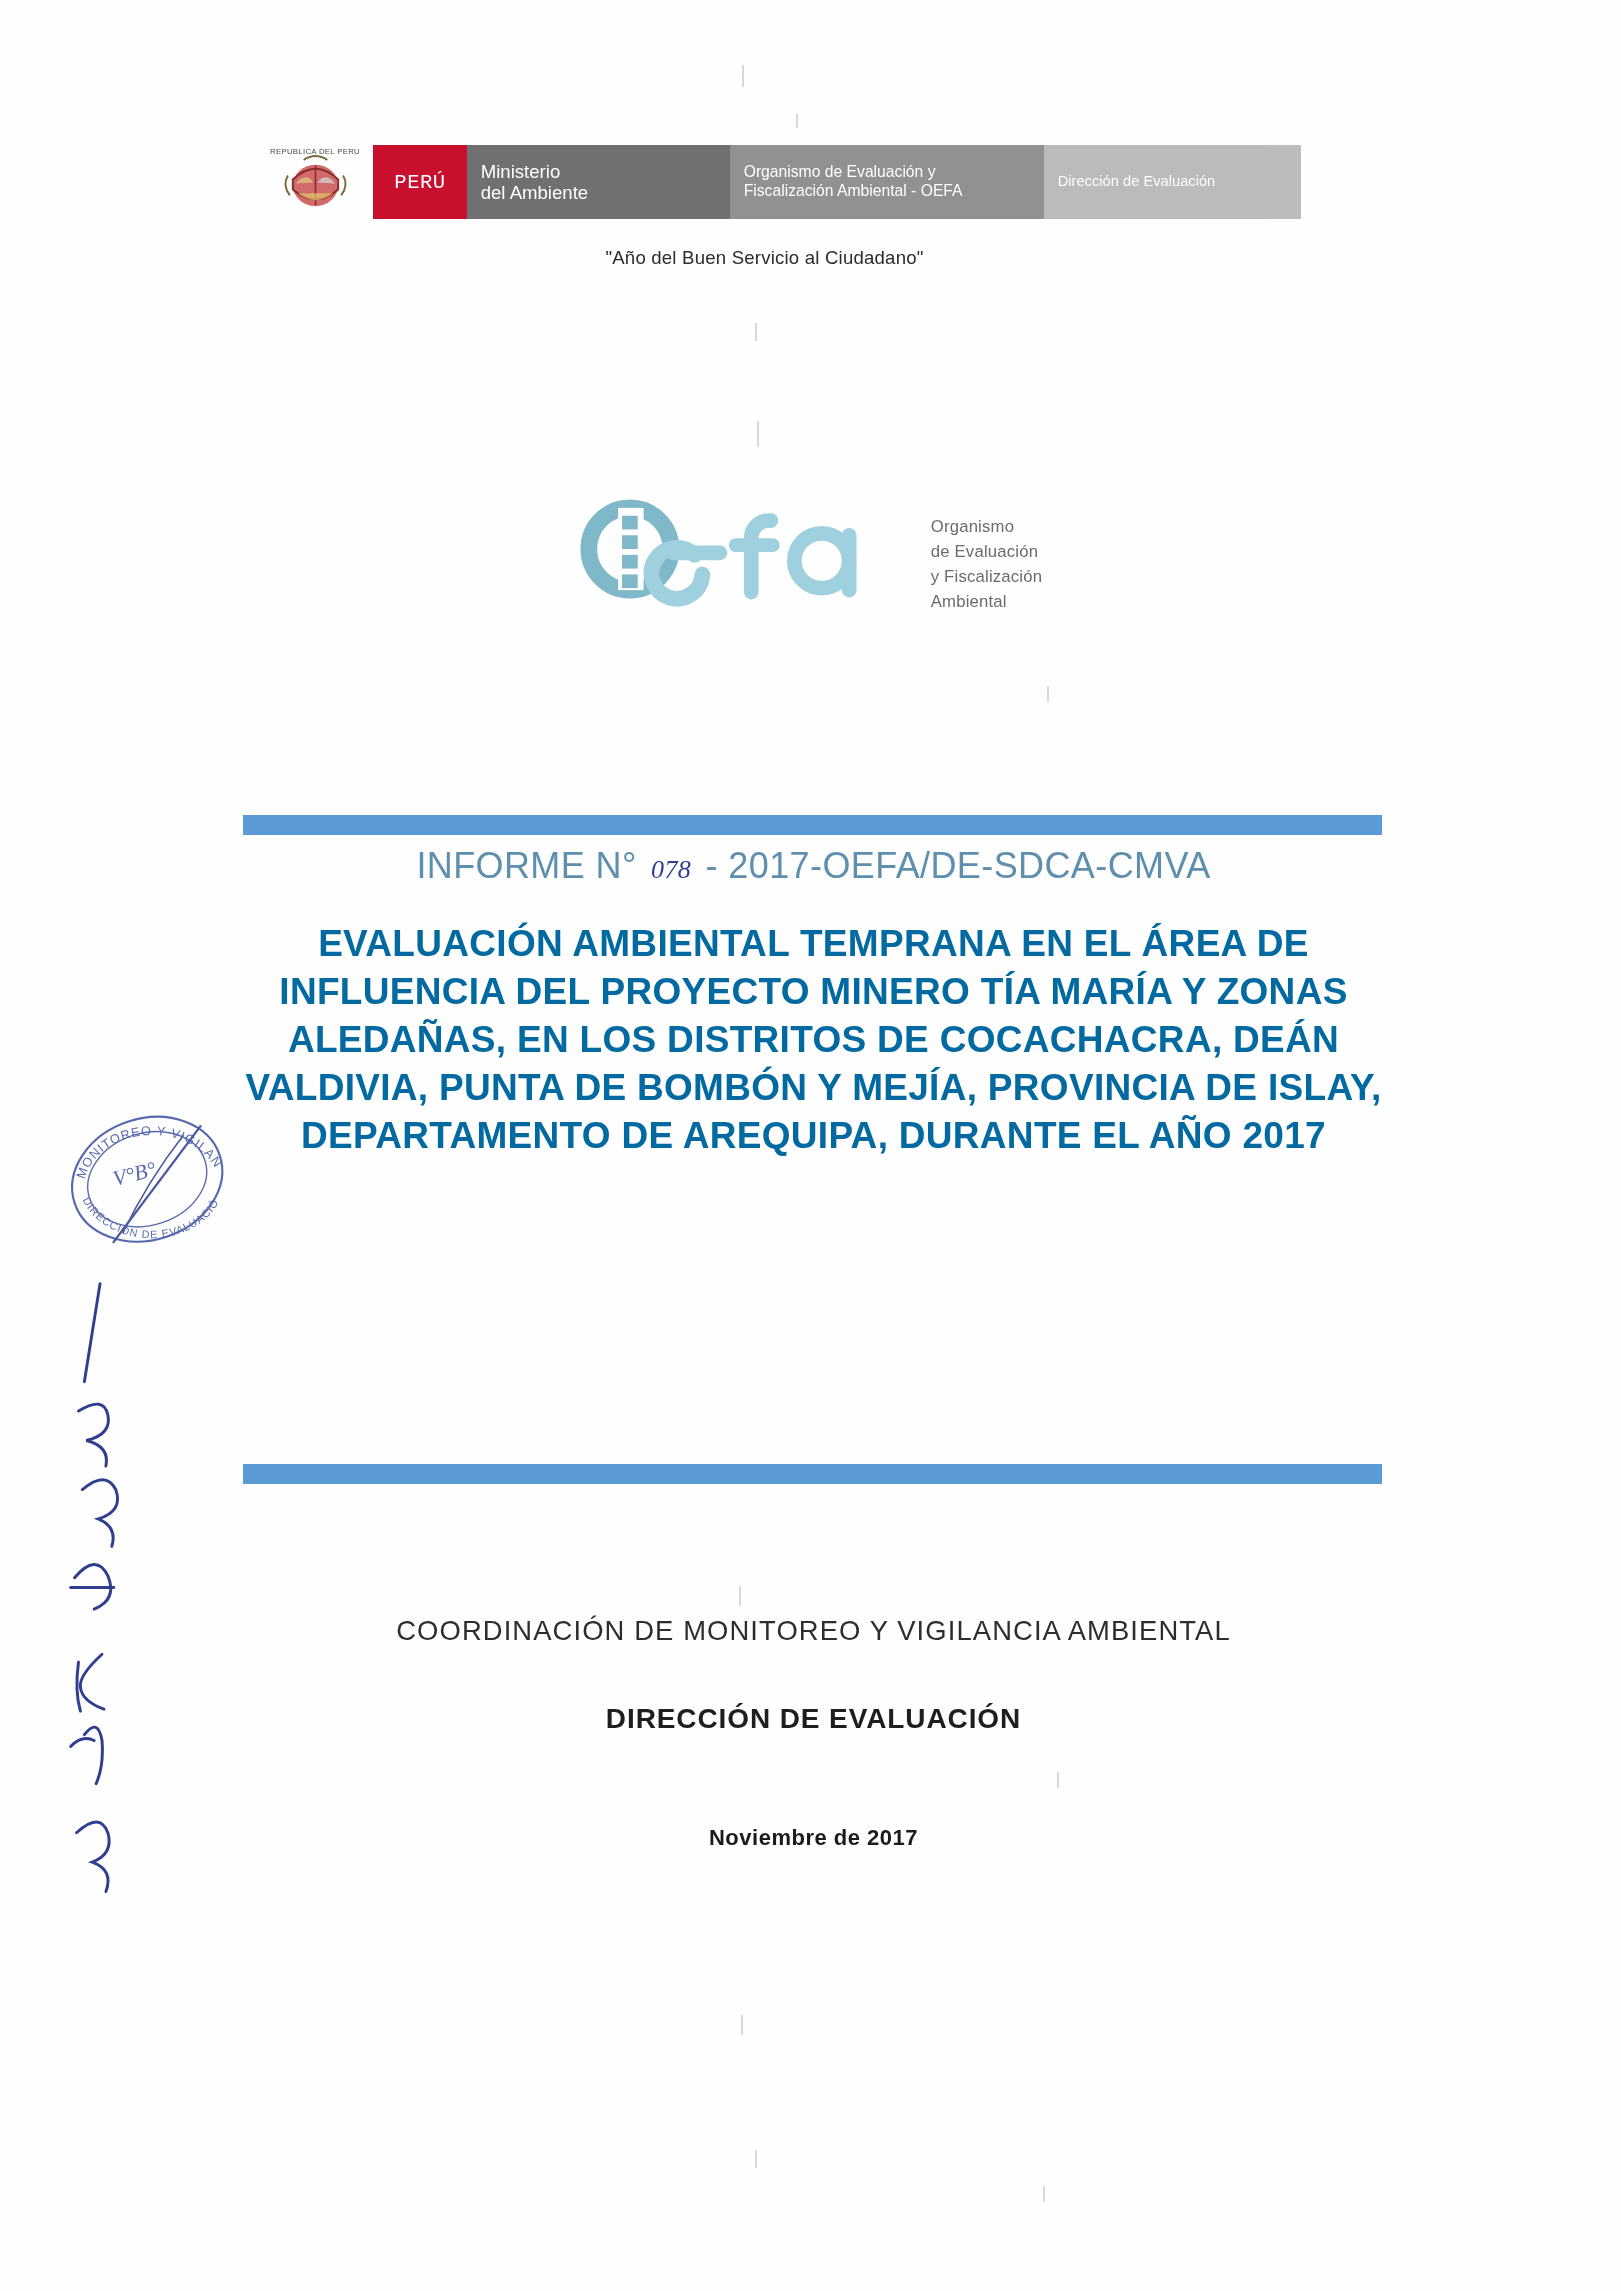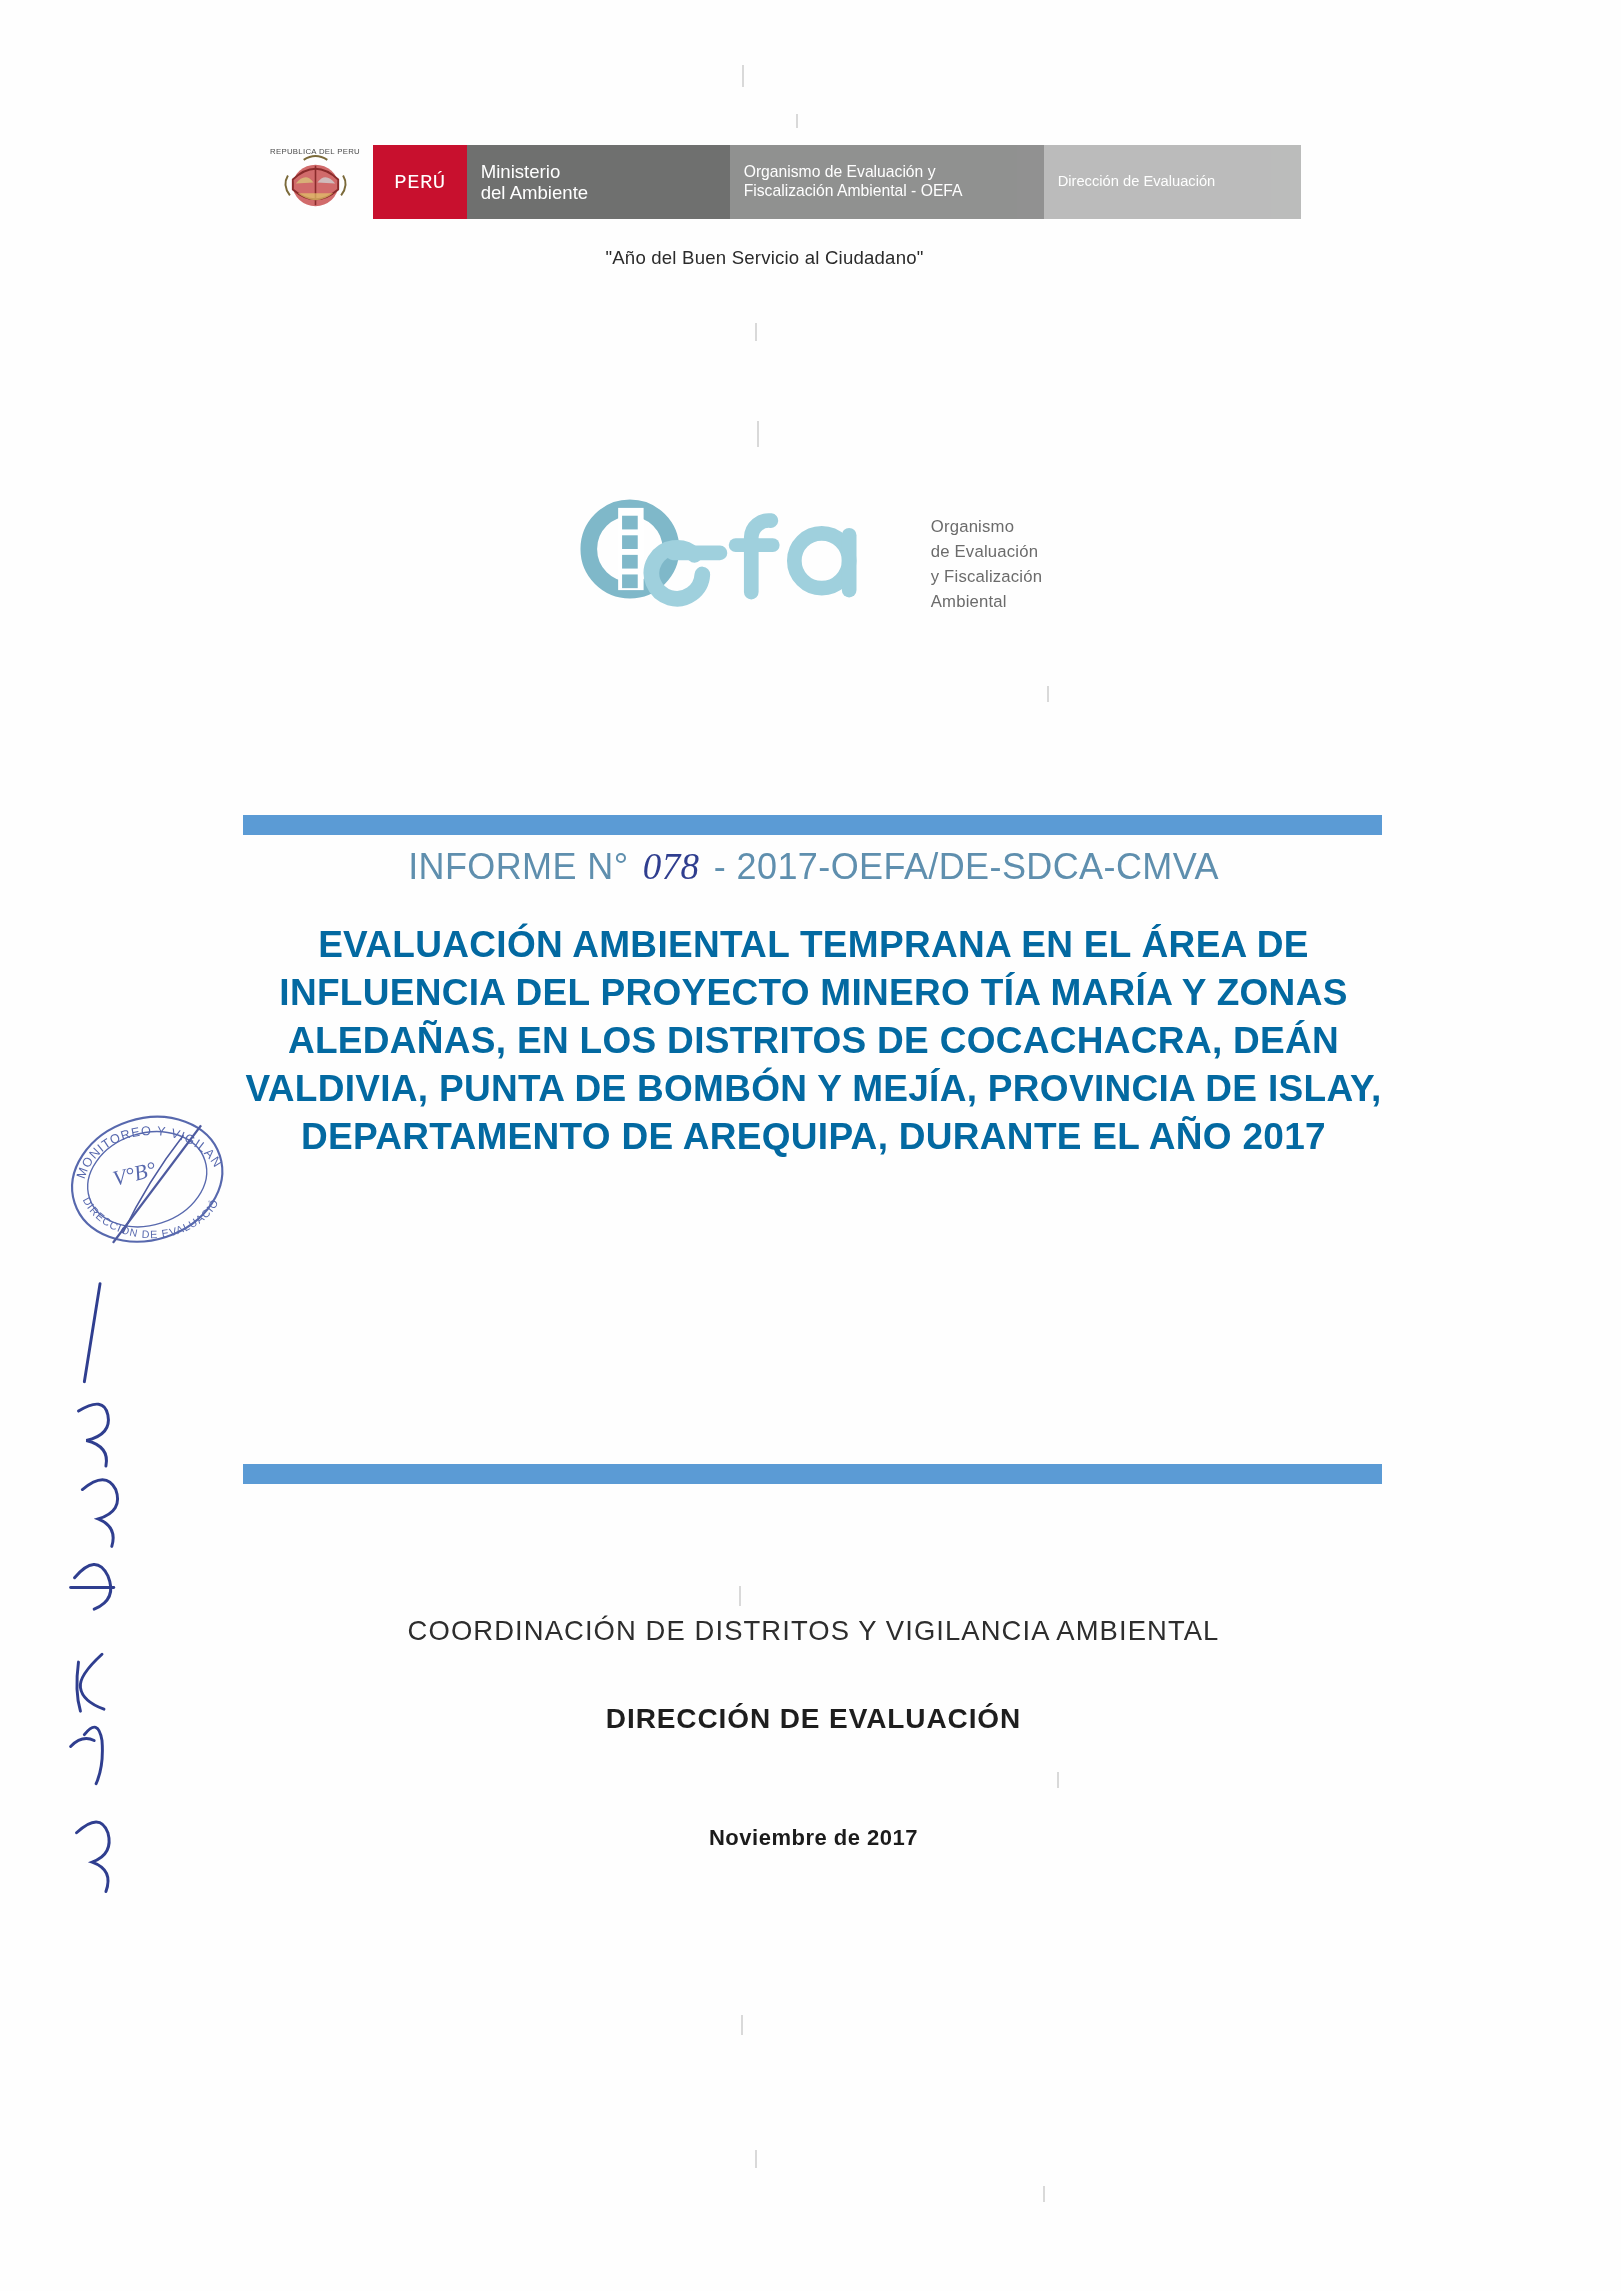--- a/index.html
+++ b/index.html
@@ -147,21 +147,21 @@
   .informe-line {
     font-size: 36px;
     letter-spacing: 0.4px;
     color: #5f8fae;
     margin-bottom: 33px;
     white-space: nowrap;
   }
   .informe-num {
     font-family: "Liberation Serif", serif;
     color: #2f3e8f;
-    font-size: 37px;
+    font-size: 26px;
     font-style: italic;
     padding: 0 3.9px;
   }
   .title-main {
     font-size: 37px;
     line-height: 1.30;
     font-weight: 700;
     color: #0369a1;
     letter-spacing: 0.3px;
   }
@@ -300,21 +300,21 @@
     <div class="informe-line">
       <span>INFORME N°</span>
       <span class="informe-num">078</span>
       <span>- 2017-OEFA/DE-SDCA-CMVA</span>
     </div>
     <div class="title-main">EVALUACIÓN AMBIENTAL TEMPRANA EN EL ÁREA DE INFLUENCIA DEL PROYECTO MINERO TÍA MARÍA Y ZONAS ALEDAÑAS, EN LOS DISTRITOS DE COCACHACRA, DEÁN VALDIVIA, PUNTA DE BOMBÓN Y MEJÍA, PROVINCIA DE ISLAY, DEPARTAMENTO DE AREQUIPA, DURANTE EL AÑO 2017</div>
   </div>
 
   <div class="rule bottom"></div>
 
-  <div class="meta meta-coord">COORDINACIÓN DE DISTRITOS Y VIGILANCIA AMBIENTAL</div>
+  <div class="meta meta-coord">COORDINACIÓN DE MONITOREO Y VIGILANCIA AMBIENTAL</div>
   <div class="meta meta-dir">DIRECCIÓN DE EVALUACIÓN</div>
   <div class="meta meta-date">Noviembre de 2017</div>
 
   <div class="stamp">
     <svg width="206" height="186" viewBox="0 0 210 190" aria-hidden="true">
       <ellipse cx="95" cy="85" rx="78" ry="62" fill="none" stroke="#3b4fa0" stroke-width="2.2" transform="rotate(-18 95 85)"></ellipse>
       <ellipse cx="95" cy="85" rx="62" ry="47" fill="none" stroke="#3b4fa0" stroke-width="1.4" transform="rotate(-18 95 85)"></ellipse>
       <path id="arcTop" d="M 30 92 A 70 56 0 0 1 162 70" fill="none"></path>
       <text font-size="13" fill="#3b4fa0" font-family="'Liberation Sans',sans-serif" letter-spacing="1">
         <textPath href="#arcTop" startOffset="4%">MONITOREO Y VIGILANCIA</textPath>

